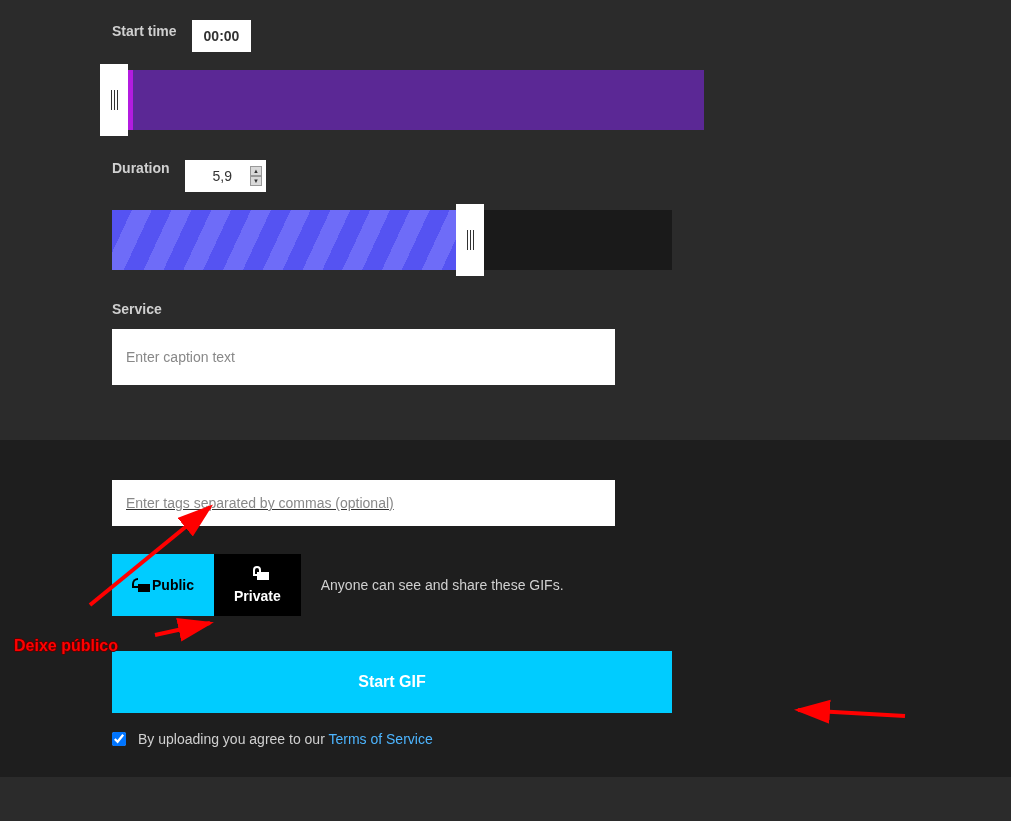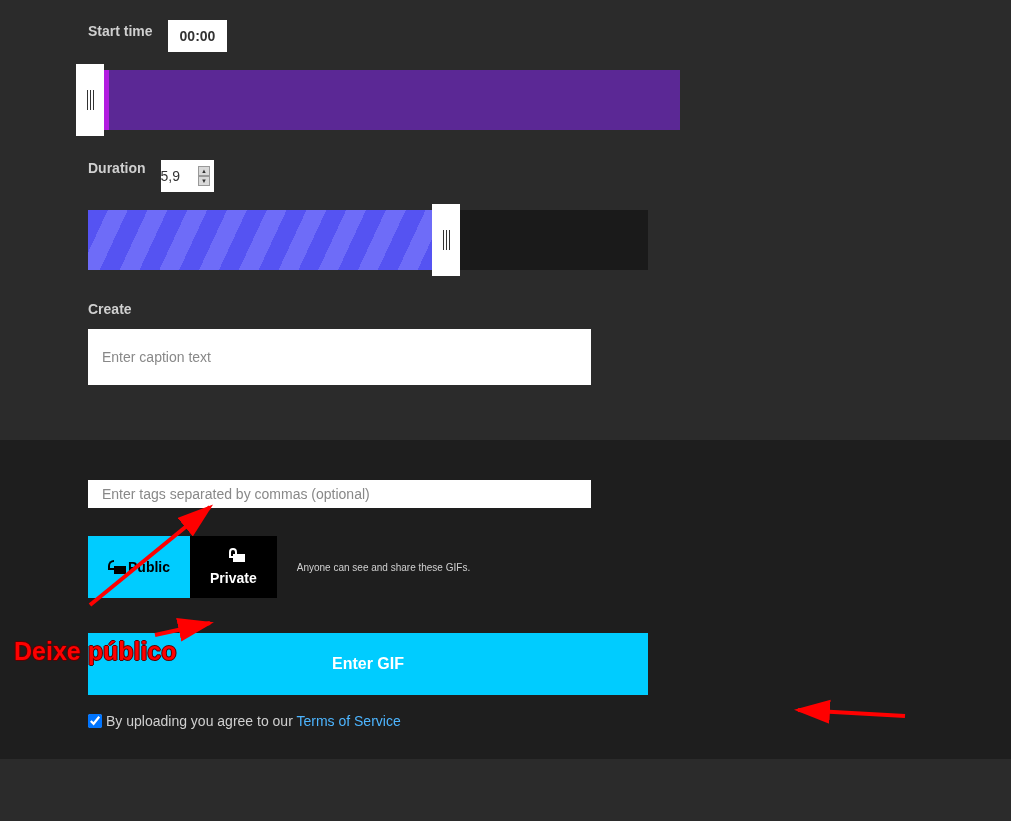--- a/index.html
+++ b/index.html
@@ -13,21 +13,21 @@
 }
 .upper {
   background: #2b2b2b;
   padding: 20px 0 40px 0;
 }
 .lower {
   background: #1e1e1e;
   padding: 40px 0 30px 0;
 }
 .content {
-  margin-left: 88px;
+  margin-left: 112px;
   width: 560px;
 }
 .label {
   color: #d0d0d0;
   font-size: 14px;
   font-weight: 600;
   display: inline-block;
   margin-bottom: 10px;
 }
 .start-time-row {
@@ -87,21 +87,21 @@
   background: #333;
 }
 .duration-row {
   display: flex;
   align-items: flex-start;
   gap: 15px;
   margin-bottom: 18px;
 }
 .duration-box {
   background: #fff;
-  padding: 6px 4px 6px 0;
+  padding: 6px 4px 6px 28px;
   display: flex;
   align-items: center;
   gap: 18px;
 }
 .duration-box .num {
   color: #333;
   font-size: 14px;
 }
 .spinner {
   display: flex;
@@ -148,21 +148,22 @@
   border: none;
   padding: 20px 14px;
   font-size: 14px;
   color: #333;
   font-family: inherit;
 }
 .text-input::placeholder {
   color: #888;
 }
 .text-input.small {
-  padding: 6px 14px;
+  padding: 15px 14px;
+  text-decoration: underline;
 }
 .input-wrap {
   margin-bottom: 15px;
 }
 .toggle-row {
   display: flex;
   align-items: center;
   gap: 20px;
   margin-top: 28px;
 }
@@ -185,58 +186,58 @@
   background: #00ccff;
   color: #000;
 }
 .toggle-private {
   background: #000;
   color: #fff;
   flex-direction: column;
 }
 .privacy-desc {
   color: #d0d0d0;
-  font-size: 10px;
+  font-size: 14px;
 }
 .create-btn {
   width: 560px;
   background: #00ccff;
   color: #fff;
   border: none;
   padding: 22px 0;
   font-size: 16px;
   font-weight: 700;
   cursor: pointer;
   margin-top: 35px;
   font-family: inherit;
 }
 .agree-row {
   display: flex;
   align-items: center;
-  gap: 4px;
+  gap: 12px;
   margin-top: 18px;
 }
 .agree-row input[type="checkbox"] {
   width: 14px;
   height: 14px;
   cursor: pointer;
 }
 .agree-text {
   color: #d0d0d0;
   font-size: 14px;
 }
 .agree-text .link {
   color: #4db5ff;
   cursor: pointer;
 }
 .annotation {
   position: absolute;
   color: #ff0000;
   font-weight: 900;
-  font-size: 25px;
+  font-size: 16px;
   text-shadow: 1px 0 #5a0000, -1px 0 #5a0000, 0 1px #5a0000, 0 -1px #5a0000;
   pointer-events: none;
 }
 .arrow {
   position: absolute;
   pointer-events: none;
 }
 .lock-icon {
   width: 12px;
   height: 14px;
@@ -306,21 +307,21 @@
       <div class="duration-fill"></div>
       <div class="handle" style="left:344px;">
         <div class="handle-grip">
             <span></span>
             <span></span>
             <span></span>
           </div>
       </div>
     </div>
 
-    <div class="label caption-label">Create</div>
+    <div class="label caption-label">Service</div>
     <div class="input-wrap">
       <input type="text" class="text-input" placeholder="Enter caption text" style="">
     </div>
 
   </div>
 </div>
 
 <div class="lower">
   <div class="content">
 
@@ -336,21 +337,21 @@
           <span>Public</span>
         </button>
         <button class="toggle-btn toggle-private">
           <span class="lock-icon"></span>
           <span>Private</span>
         </button>
       </div>
       <span class="privacy-desc">Anyone can see and share these GIFs.</span>
     </div>
 
-    <button class="create-btn">Enter GIF</button>
+    <button class="create-btn">Start GIF</button>
 
     <div class="agree-row">
       <input type="checkbox" checked="" style="">
       <span class="agree-text">
         <span>By uploading you agree to our </span><span class="link">Terms of Service</span>
       </span>
     </div>
 
   </div>
 </div>

